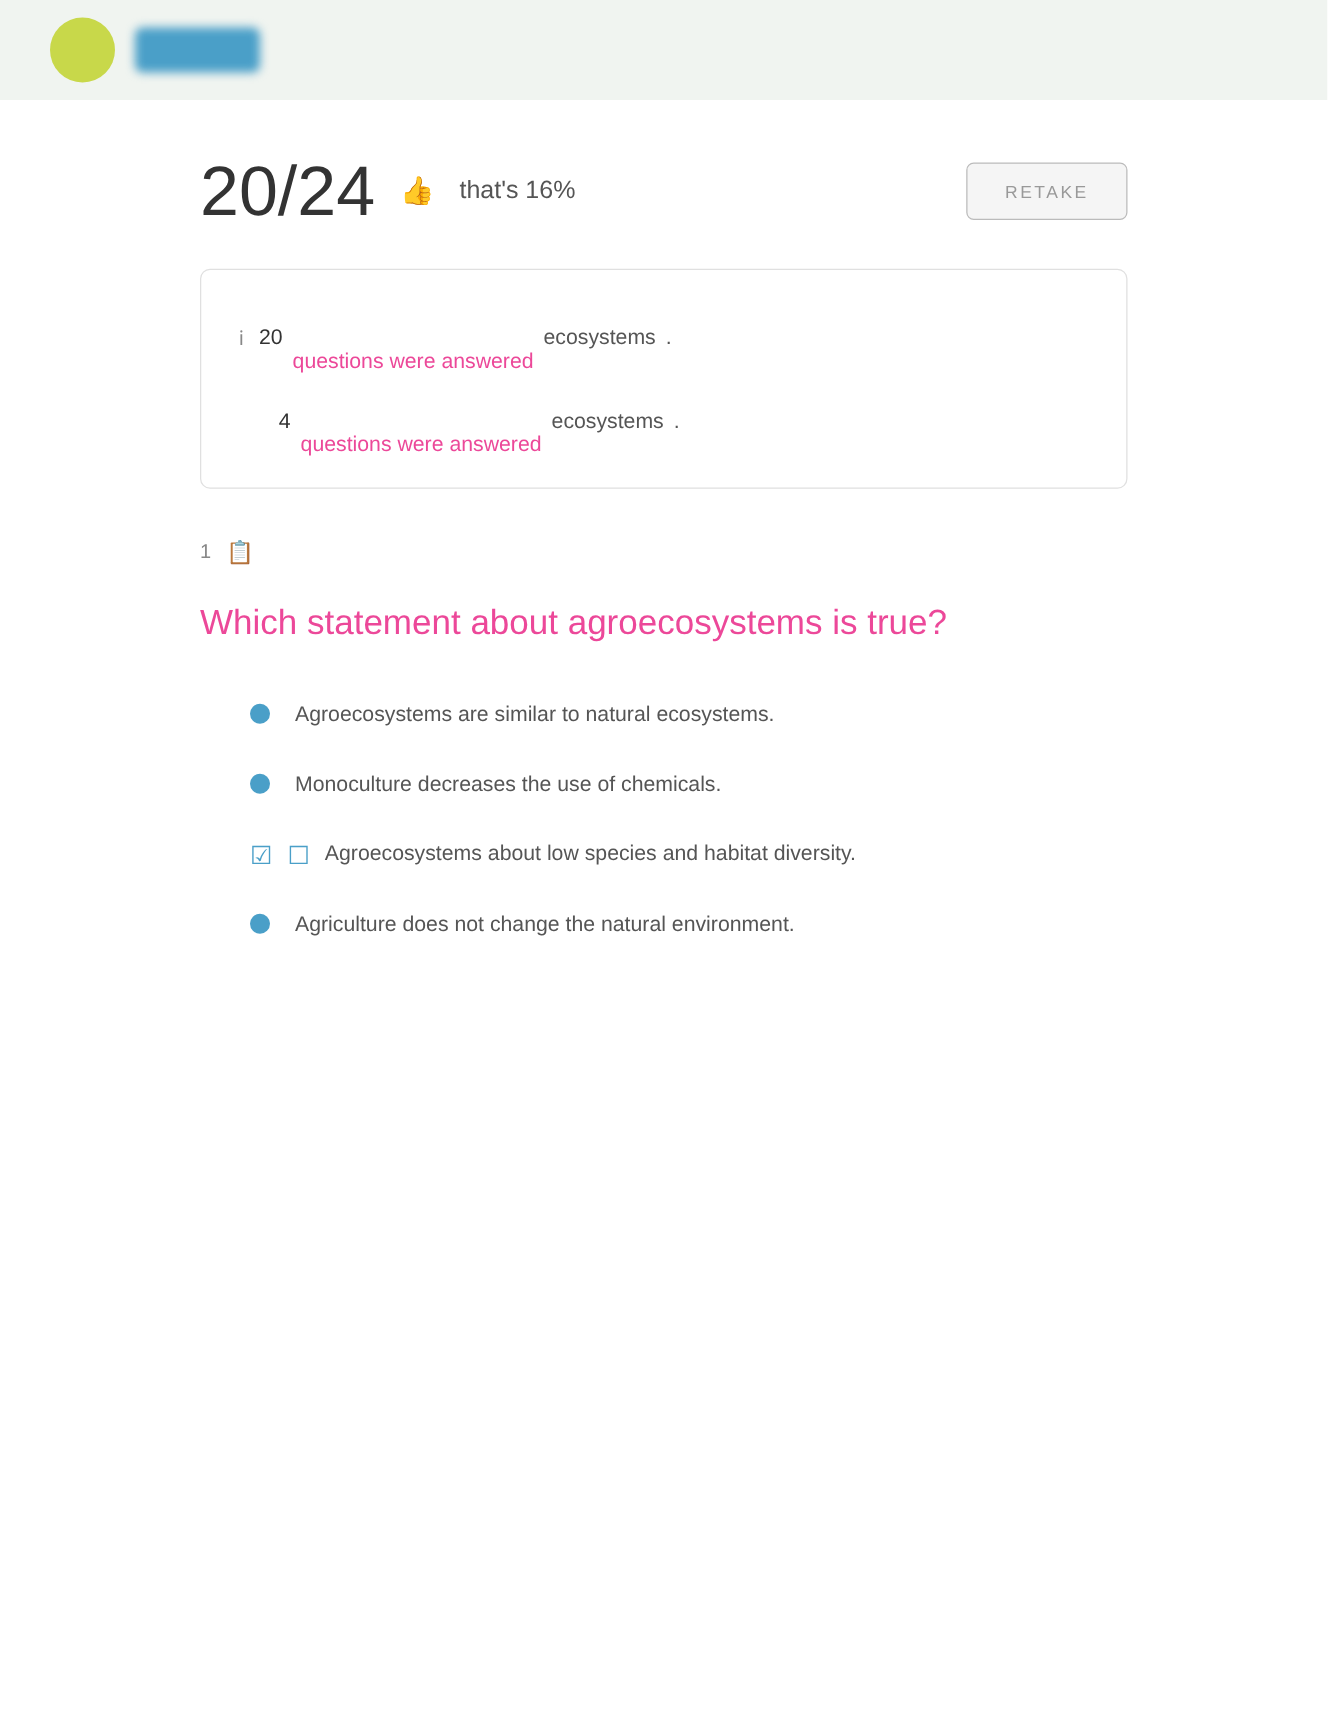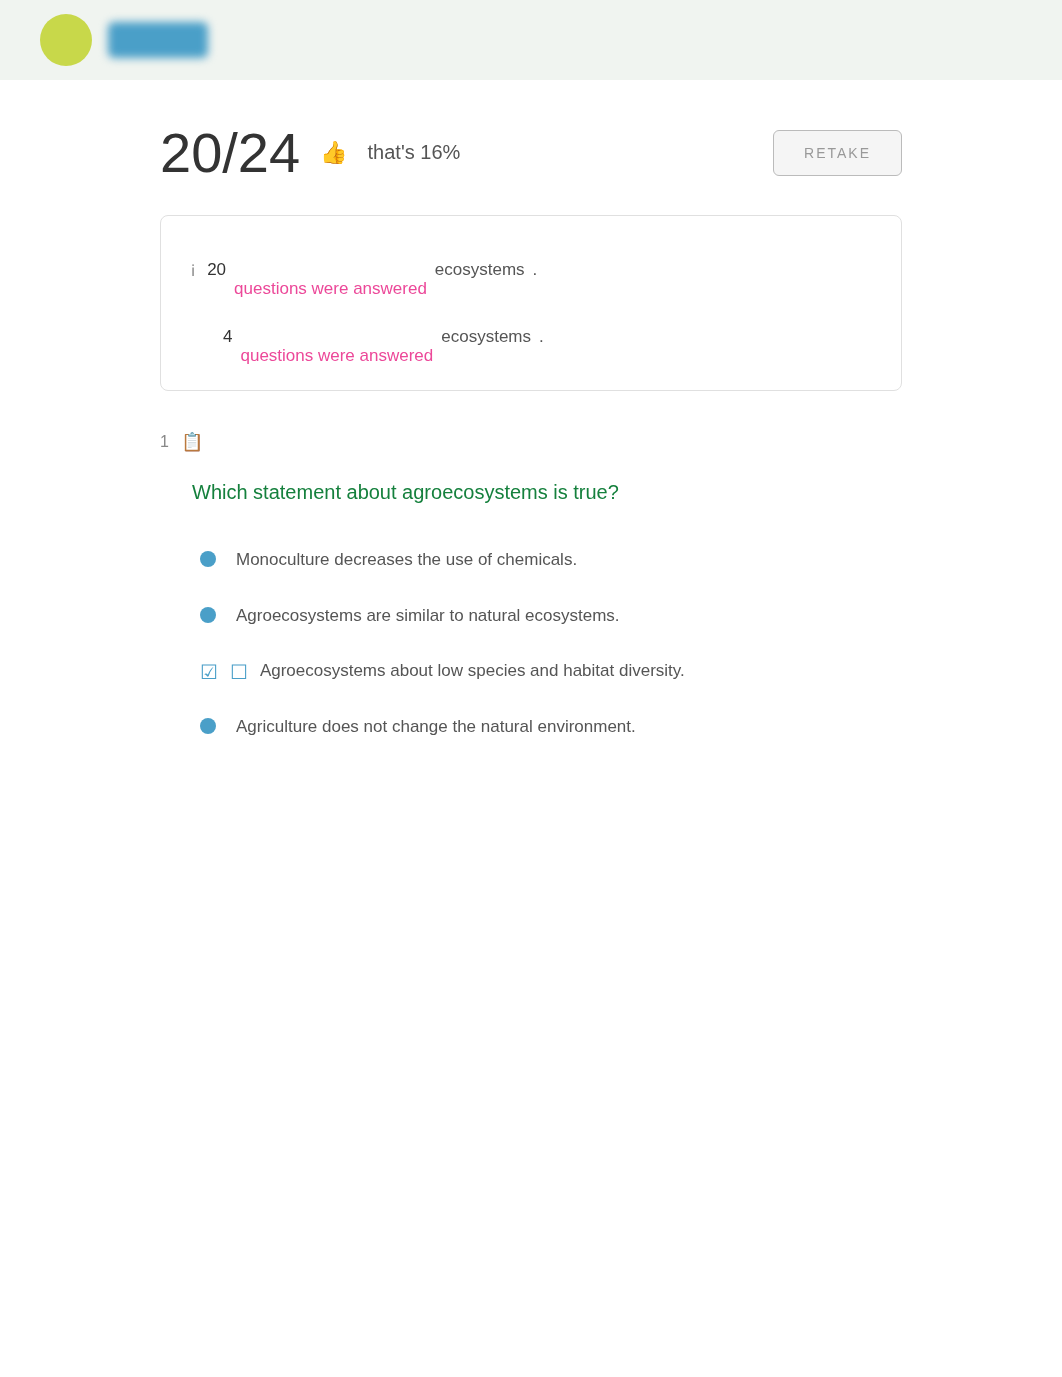--- a/index.html
+++ b/index.html
@@ -145,25 +145,24 @@
       font-size: 16px;
       color: #888;
     }
 
     .bookmark-icon {
       font-size: 18px;
       color: #aaa;
     }
 
     .question-text {
-      font-size: 20px;
-      color: #15803d;
+      font-size: 28px;
+      color: #ec4899;
       margin-bottom: 40px;
       line-height: 1.5;
-      margin-left: 32px;
     }
 
     
     .answer-options {
       display: flex;
       flex-direction: column;
       gap: 30px;
       padding-left: 40px;
     }
 
@@ -250,26 +249,26 @@
     <span class="question-number">1</span>
     <span class="bookmark-icon">📋</span>
   </div>
 
   <div class="question-text">Which statement about agroecosystems is true?</div>
 
   <div class="answer-options">
 
     <div class="answer-option">
       <div class="answer-dot answer-dot-correct"></div>
-      <span class="answer-text">Monoculture decreases the use of chemicals.</span>
+      <span class="answer-text">Agroecosystems are similar to natural ecosystems.</span>
     </div>
 
     <div class="answer-option">
       <div class="answer-dot answer-dot-correct"></div>
-      <span class="answer-text">Agroecosystems are similar to natural ecosystems.</span>
+      <span class="answer-text">Monoculture decreases the use of chemicals.</span>
     </div>
 
     <div class="answer-option-with-icons">
       <span class="check-icon">☑</span>
       <span class="x-icon">☐</span>
       <span class="answer-text">Agroecosystems about low species and habitat diversity.</span>
     </div>
 
     <div class="answer-option">
       <div class="answer-dot answer-dot-correct"></div>

